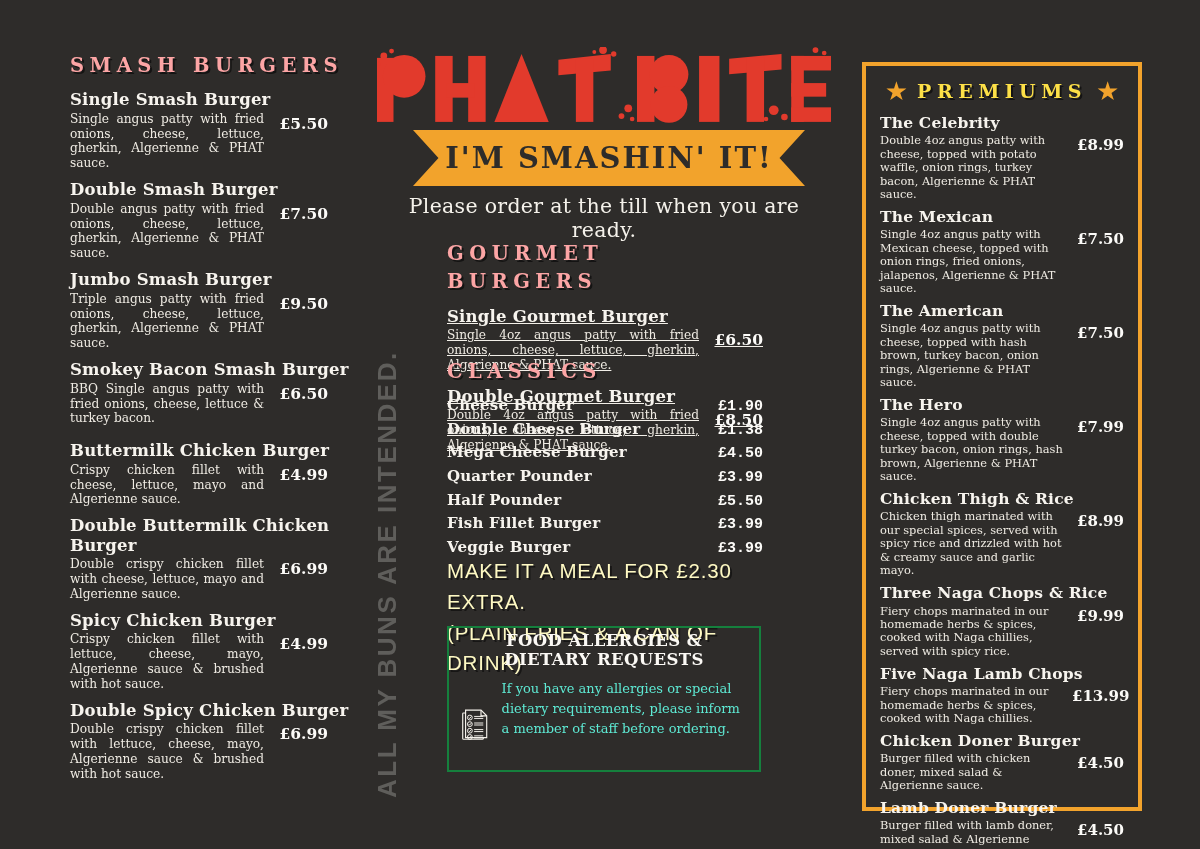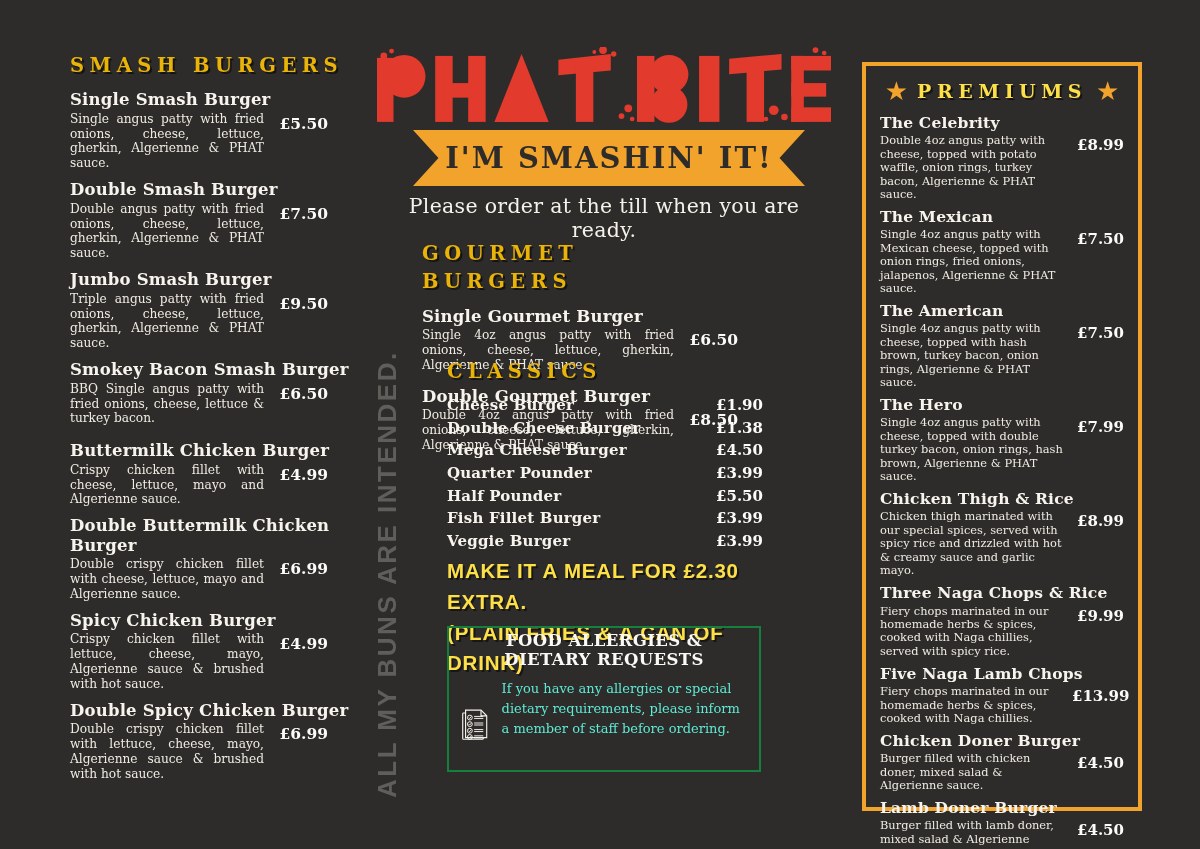--- a/index.html
+++ b/index.html
@@ -5,21 +5,21 @@
   html,body { margin:0; padding:0; background:#1c1b1a; }
   #canvas {
     position:relative; width:1200px; height:849px;
     background:#2E2C2A; overflow:hidden;
     font-family:"DejaVu Serif", serif; color:#F2EFE8;
   }
 
   
   .sec-h {
     font-weight:700; font-size:19.5px; letter-spacing:5.5px;
-    color:#eab308; margin:0 0 10px 0; line-height:1.45;
+    color:#fca5a5; margin:0 0 10px 0; line-height:1.45;
     text-shadow:2px 2px 0 rgba(0,0,0,.55);
     font-family:"DejaVu Serif", serif;
   }
   .mi { margin-bottom:9px; }
   .mi-name { font-size:16.5px; font-weight:700; color:#F7F4EE; line-height:1.18; margin-bottom:2px; letter-spacing:.2px; }
   .mi-row { display:flex; align-items:flex-start; }
   .mi-desc { flex:1; font-size:12.2px; line-height:1.22; color:#EFEBE3; text-align:justify; padding-right:10px; }
   .mi-price { flex:none; width:54px; text-align:right; font-size:15.5px; font-weight:700; color:#FCFBF8; padding-top:2px; }
 
   
@@ -36,31 +36,31 @@
     display:flex; align-items:center; justify-content:center;
   }
   #banner .banner-text {
     font-size:29px; font-weight:700; color:#2E2C2A; letter-spacing:2px;
     font-family:"DejaVu Serif", serif;
   }
   #tagline {
     position:absolute; left:377px; top:194px; width:454px;
     text-align:center; font-size:20.5px; color:#F5F2EB; letter-spacing:.3px;
   }
-  #sec-gourmet { position:absolute; left:422px; top:240px; width:316px; }
-  #sec-gourmet .mi { margin-bottom:14px; }
+  #sec-gourmet { position:absolute; left:447px; top:240px; width:316px; }
+  #sec-gourmet .mi { margin-bottom:14px;text-decoration:underline; }
   #sec-classics { position:absolute; left:447px; top:358px; width:316px; }
   .ci { display:flex; align-items:baseline; margin-bottom:4.6px;gap:24px; }
   .ci-name { flex:1; font-size:15px; font-weight:700; color:#F7F4EE; letter-spacing:.2px; }
-  .ci-price { flex:none; font-size:15px; font-weight:700; color:#FCFBF8; text-align:right; }
+  .ci-price { flex:none; font-size:15px; font-weight:700; color:#FCFBF8; text-align:right;font-family:Liberation Mono, monospace; }
 
   #meal-deal {
     position:absolute; left:447px; top:556px; width:330px;
-    font-family:"Liberation Sans", sans-serif; font-weight:700;
-    font-size:20.5px; letter-spacing:.8px; color:#fde047; line-height:1.5;
+    font-family:"Liberation Sans", sans-serif; font-weight:400;
+    font-size:20.5px; letter-spacing:.8px; color:#fef9c3; line-height:1.5;
     text-shadow:2px 2px 0 rgba(0,0,0,.5);
   }
 
   #allergy-box {
     position:absolute; left:447px; top:626px; width:286px; height:136px;
     border:2px solid #15803d; padding:3px 12px;
   }
   #allergy-box .al-title {
     text-align:center; font-size:16.5px; font-weight:700; color:#FBF9F5;
     letter-spacing:.4px; margin-bottom:10px;

